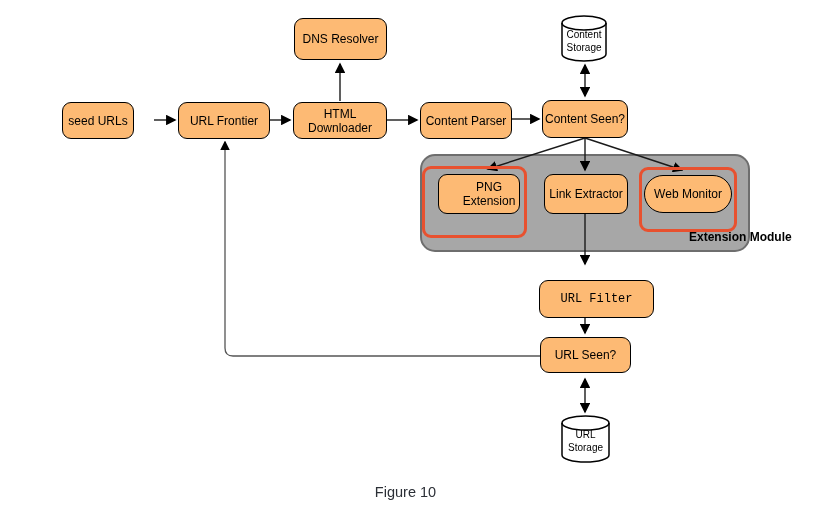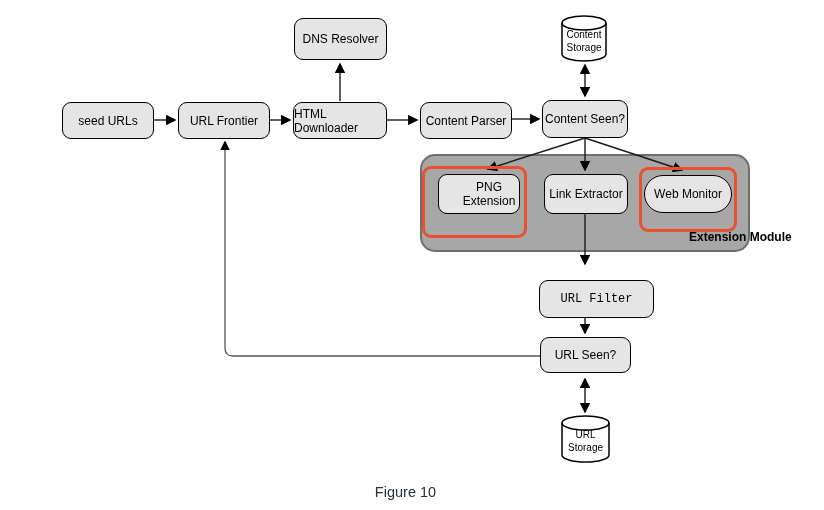--- a/index.html
+++ b/index.html
@@ -2,44 +2,44 @@
 <html><head>
 <meta charset="utf-8">
 <style>
   html,body{margin:0;padding:0;background:#ffffff;}
   .stage{
     position:relative;width:824px;height:510px;background:#ffffff;overflow:hidden;
     font-family:"Liberation Sans","DejaVu Sans",sans-serif;color:#000;
   }
   .connectors{position:absolute;left:0;top:0;width:824px;height:510px;pointer-events:none;}
   .node{
-    position:absolute;box-sizing:border-box;background:#e5e5e5;border:1.3px solid #000;
+    position:absolute;box-sizing:border-box;background:#fdba74;border:1.3px solid #000;
     border-radius:9px;display:flex;flex-direction:column;align-items:center;justify-content:center;
-    font-size:12px;line-height:14px;
+    font-size:12px;line-height:14px;text-align:center;
   }
   .module{
     position:absolute;box-sizing:border-box;background:#a7a7a7;border:2px solid #6e6e6e;border-radius:15px;
   }
   .module-label{
     position:absolute;font-size:12px;font-weight:700;color:#000;white-space:nowrap;
   }
   .hl{
     position:absolute;box-sizing:border-box;border:3px solid #e8512f;border-radius:9px;background:transparent;
   }
   .cyl{position:absolute;}
   .cyl svg{position:absolute;left:0;top:0;}
   .cyl .cyl-text{
     position:absolute;left:0;right:0;top:14px;text-align:center;font-size:10px;line-height:12.5px;
   }
   .caption{
     position:absolute;left:0;top:484px;width:811px;text-align:center;
     font-size:14.5px;color:#2b2f36;
   }
   
-  #n-seed     {left:62px;  top:102px; width:92px; height:37px;}
+  #n-seed     {left:62px;  top:102px; width:72px; height:37px;}
   #n-frontier {left:178px; top:102px; width:92px; height:37px;}
   #n-html     {left:293px; top:102px; width:94px; height:37px;}
   #n-dns      {left:294px; top:18px;  width:93px; height:42px;}
   #n-parser   {left:420px; top:102px; width:92px; height:37px;}
   #n-cseen    {left:542px; top:100px; width:86px; height:38px;}
   #n-png      {left:438px; top:174px; width:82px; height:40px;padding-left:20px;}
   #n-link     {left:544px; top:174px; width:84px; height:40px;}
   #n-web      {left:644px; top:175px; width:88px; height:38px;border-radius:19px;}
   #n-filter   {left:539px; top:280px; width:115px; height:38px;font-family:Liberation Mono, monospace;}
   #n-useen    {left:540px; top:337px; width:91px; height:36px;}

